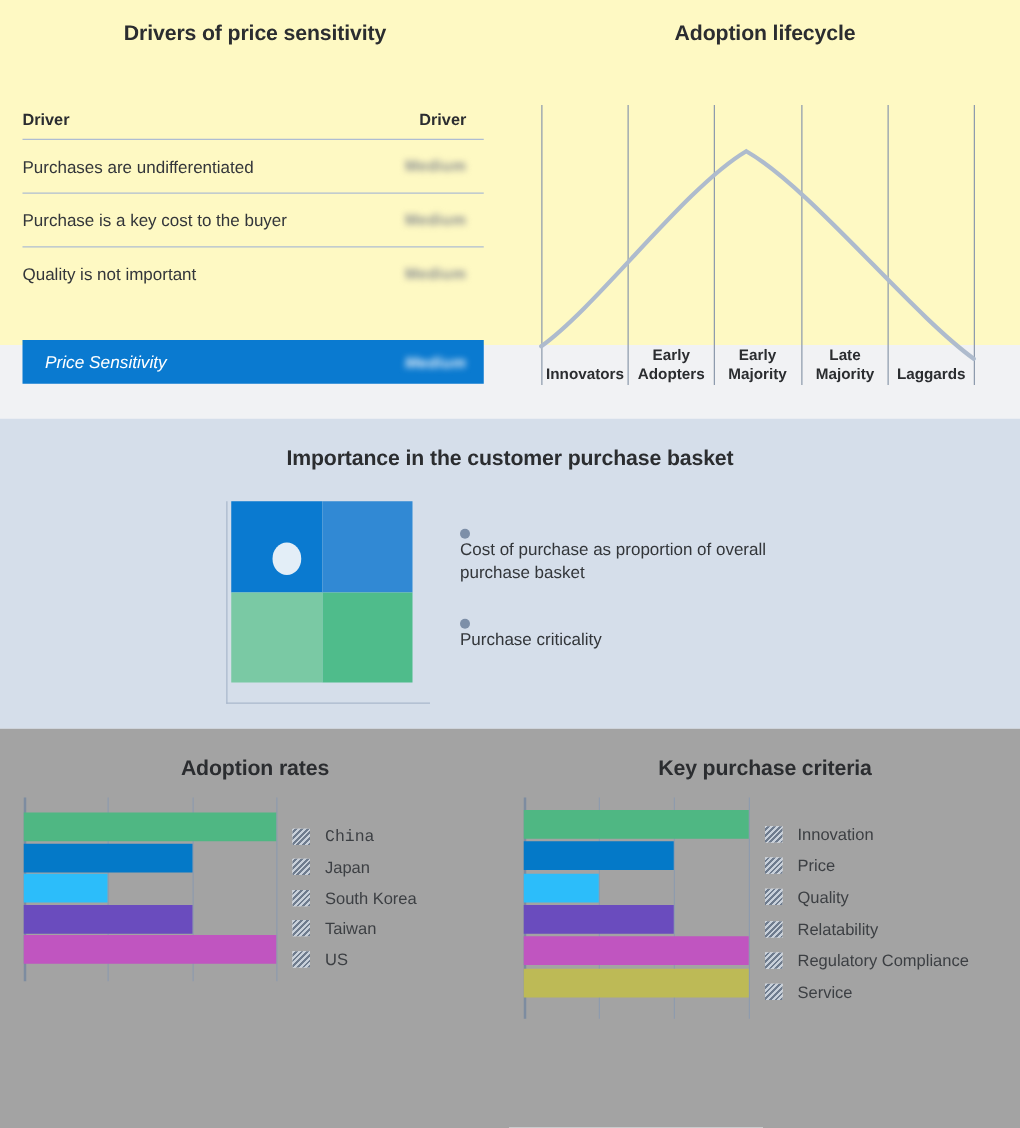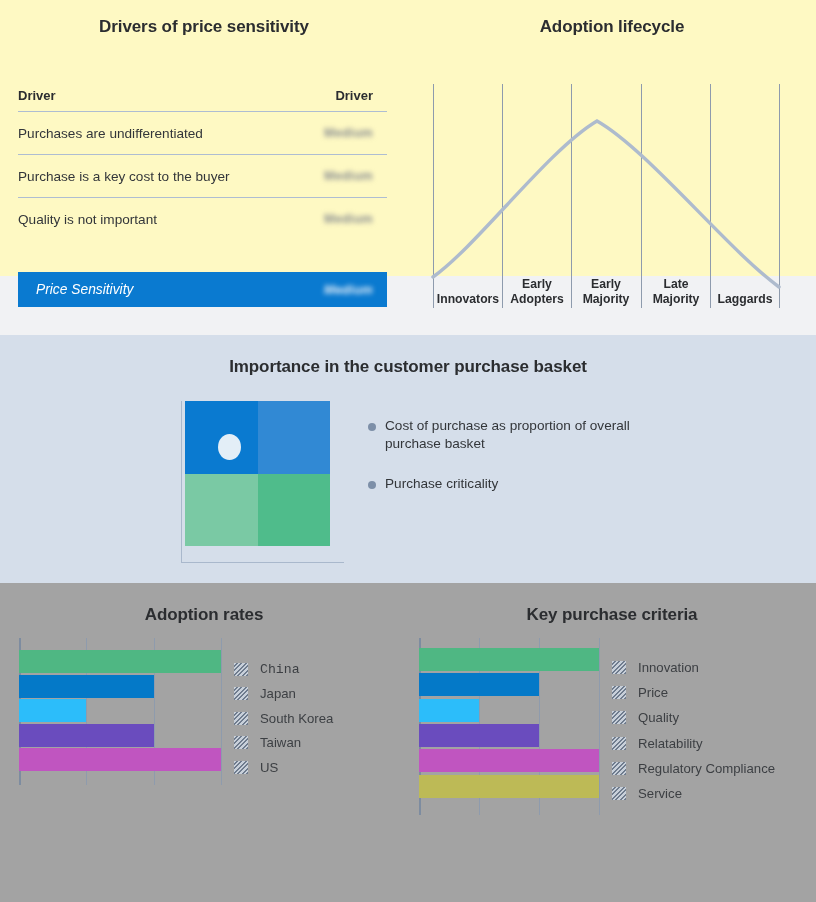--- a/index.html
+++ b/index.html
@@ -166,20 +166,21 @@
   #basket-legend {
     position: absolute;
     left: 368px;
     top: 82px;
     width: 290px;
   }
   .blg-item {
     display: flex;
     align-items: flex-start;
     margin-bottom: 22px;
+    flex-direction: column;
   }
   .blg-dot {
     width: 8px; height: 8px;
     border-radius: 50%;
     background: #7d8fa8;
     margin-right: 9px;
     margin-top: 6px;
     flex: 0 0 auto;
   }
   .blg-text {

